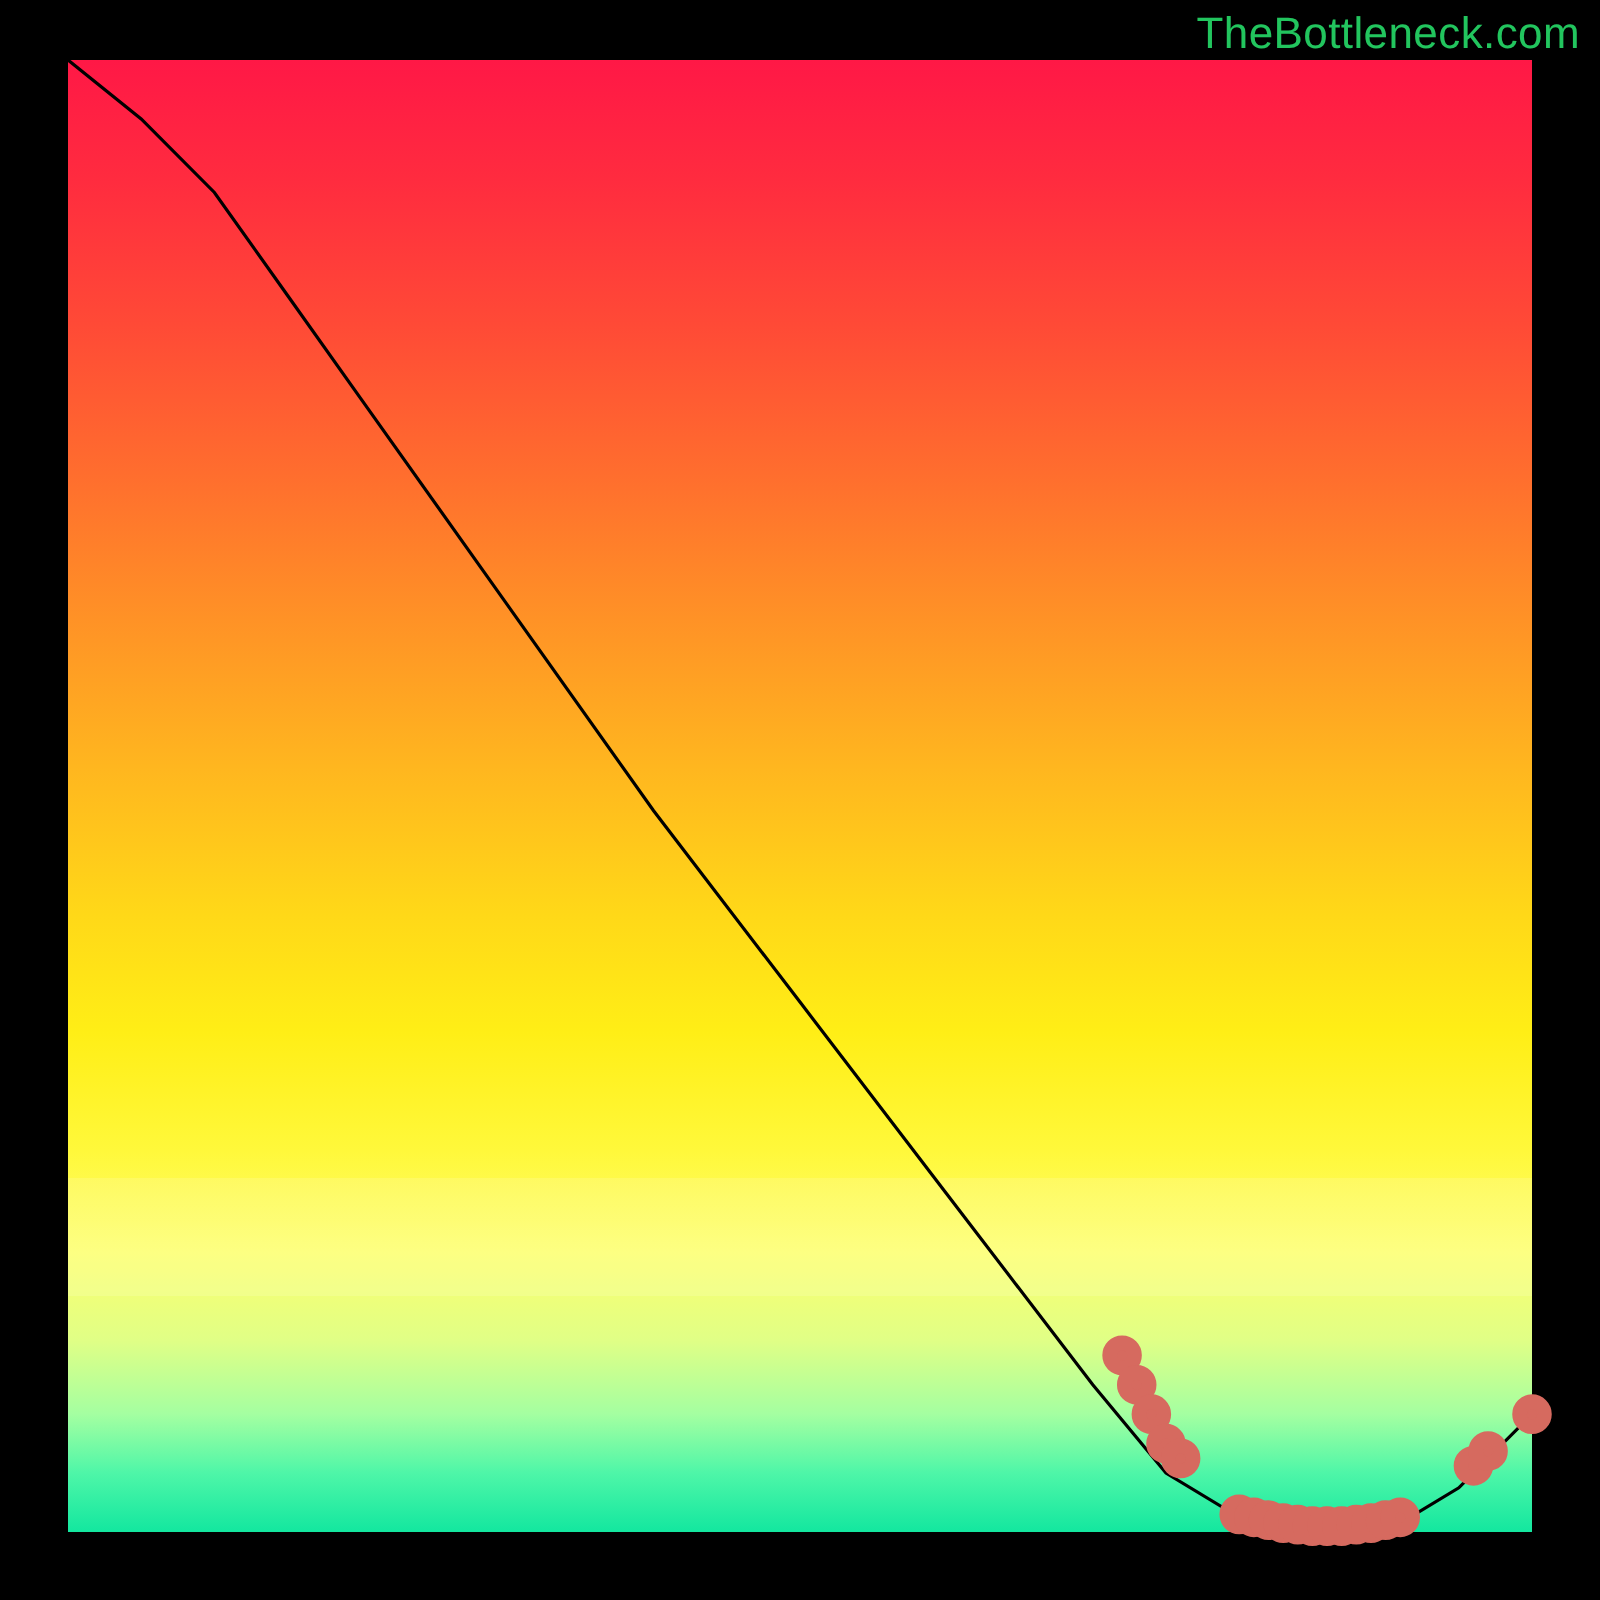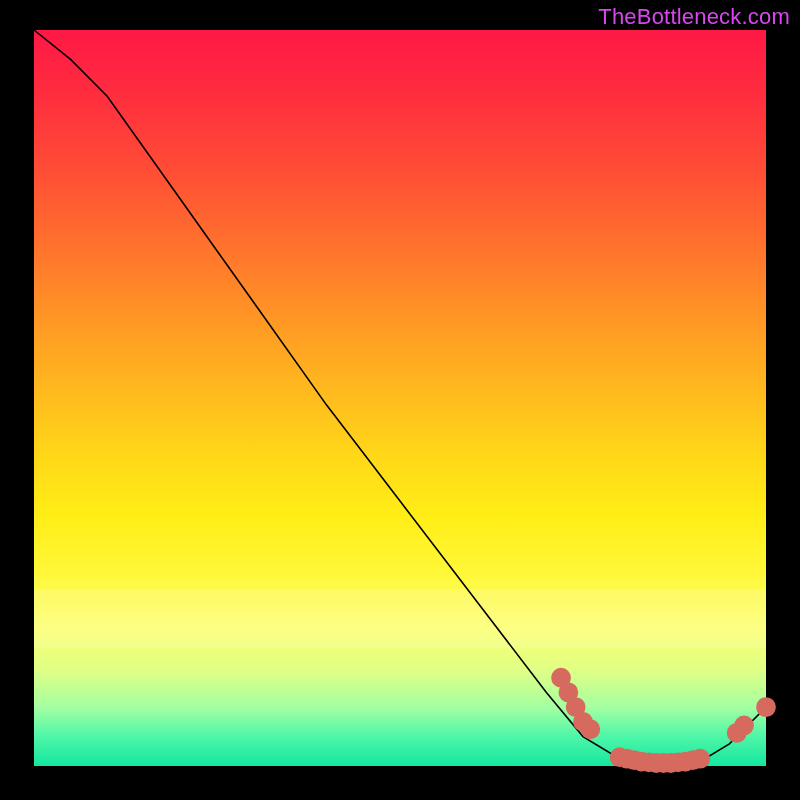--- a/index.html
+++ b/index.html
@@ -16,21 +16,21 @@
     width: 800px;
     height: 800px;
     background: #000;
   }
   .watermark {
     position: absolute;
     top: 4px;
     right: 10px;
     font-size: 22px;
     font-weight: 500;
-    color: #d946ef;
+    color: #22c55e;
     letter-spacing: 0.2px;
     z-index: 3;
   }
   .plot-area {
     position: absolute;
     left: 34px;
     top: 30px;
     width: 732px;
     height: 736px;
     z-index: 1;

